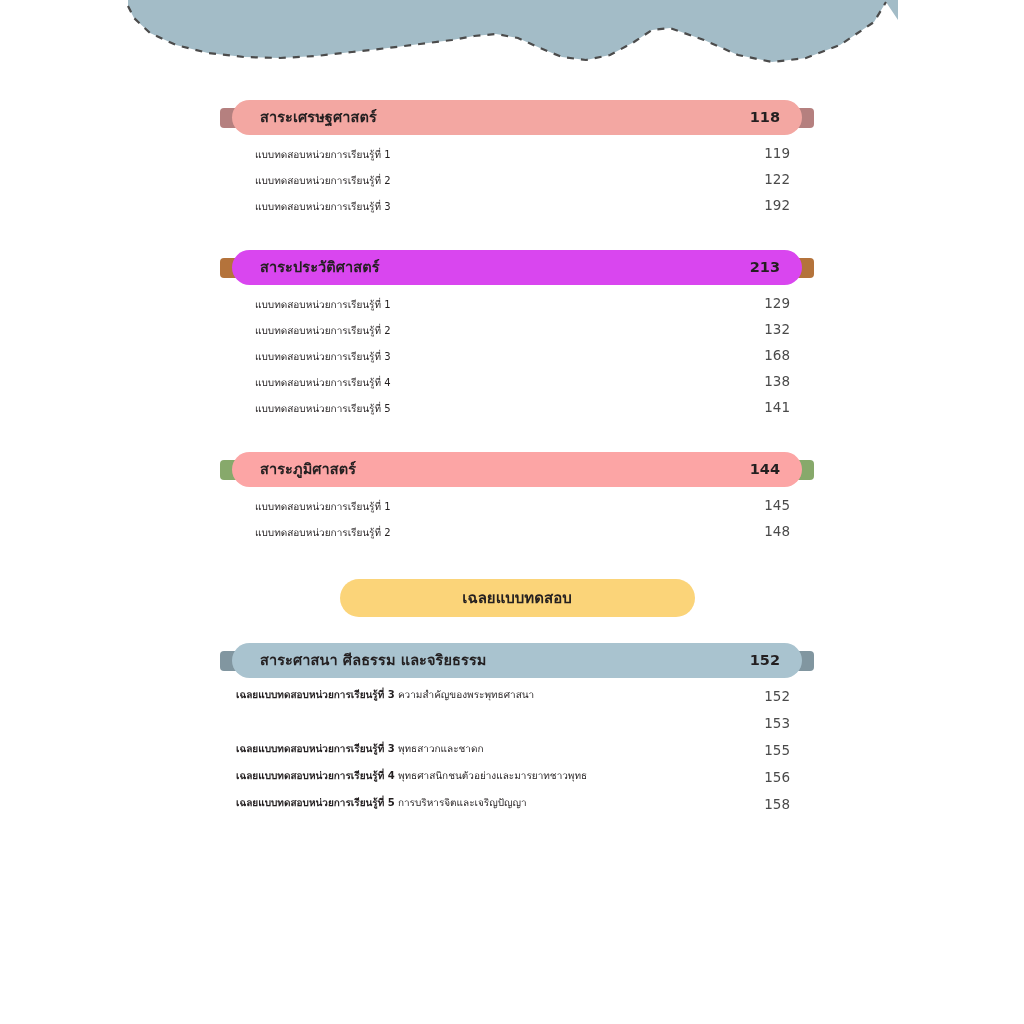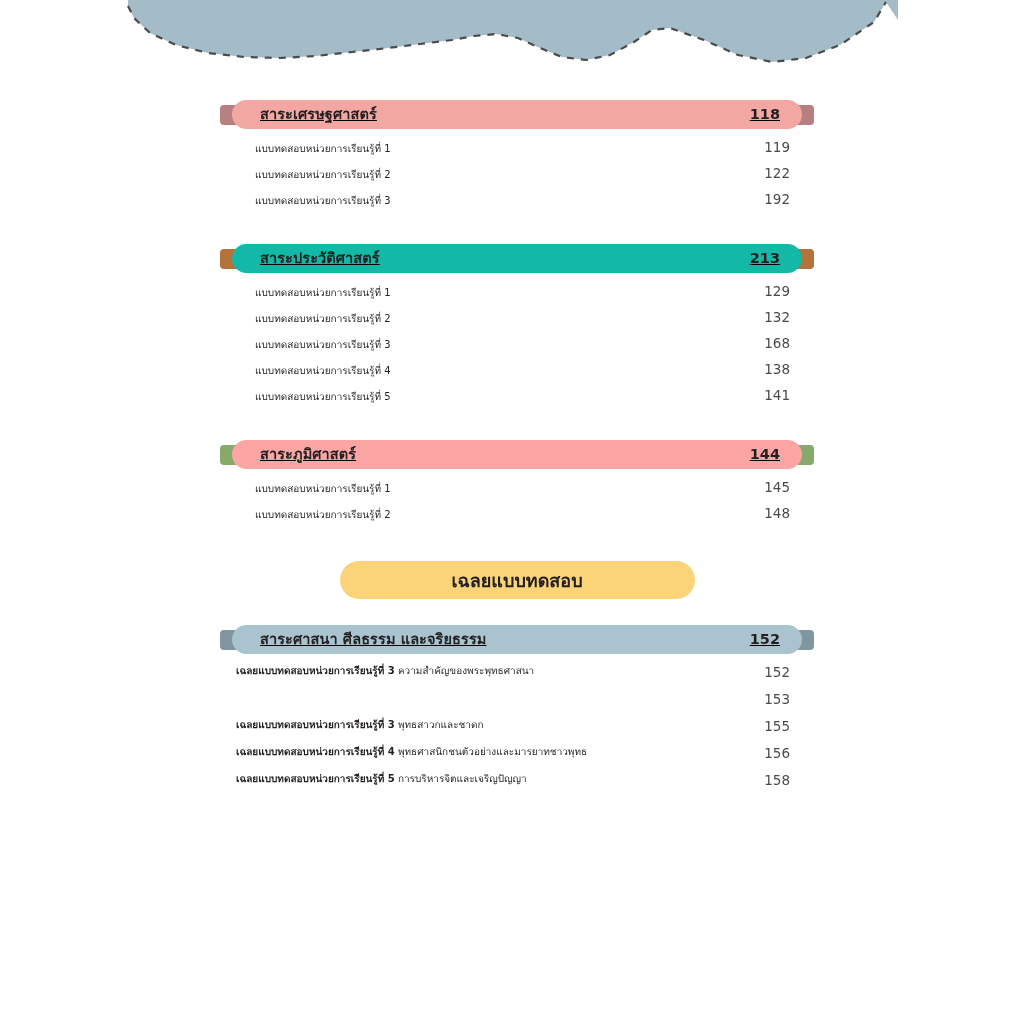--- a/index.html
+++ b/index.html
@@ -32,29 +32,28 @@
     top: 100px;
     width: 590px;
   }
 
   
   .section-block {
     position: relative;
   }
   .ribbon {
     position: relative;
-    height: 29px;
+    height: 35px;
     margin-left: 10px;
     margin-right: 10px;
     border-radius: 18px;
     display: flex;
     align-items: center;
     box-sizing: border-box;
     padding: 0 22px 0 28px;
-    text-decoration: underline;
   }
   .ribbon .cap {
     position: absolute;
     top: 50%;
     transform: translateY(-50%);
     width: 18px;
     height: 20px;
     z-index: -1;
   }
   .ribbon .cap.left  { left: -12px;  border-radius: 4px 0 0 4px; }
@@ -123,21 +122,21 @@
     margin-top: 30px;
     margin-bottom: 26px;
   }
   .banner {
     width: 355px;
     height: 38px;
     border-radius: 19px;
     display: flex;
     align-items: center;
     justify-content: center;
-    font-size: 18px;
+    font-size: 15px;
     font-weight: bold;
     color: #231f20;
   }
 
   .gap-lg { height: 27px; }
 </style>
 </head>
 <body>
 
 <svg id="top-wave" viewBox="0 0 1024 90" preserveAspectRatio="none">
@@ -172,21 +171,21 @@
       <div class="entry">
         <span class="entry-label">แบบทดสอบหน่วยการเรียนรู้ที่ 3</span>
         <span class="entry-page">192</span>
       </div>
     </div>
   </div>
 
   <div class="gap-lg"></div>
 
   <div class="section-block">
-    <div class="ribbon" style="background:#14b8a6;">
+    <div class="ribbon" style="background:#d946ef;">
       <span class="cap left" style="background:#b4733b;"></span>
       <span class="cap right" style="background:#b4733b;"></span>
       <span class="ribbon-title">สาระประวัติศาสตร์</span>
       <span class="ribbon-page">213</span>
     </div>
     <div class="entries">
       <div class="entry">
         <span class="entry-label">แบบทดสอบหน่วยการเรียนรู้ที่ 1</span>
         <span class="entry-page">129</span>
       </div>

